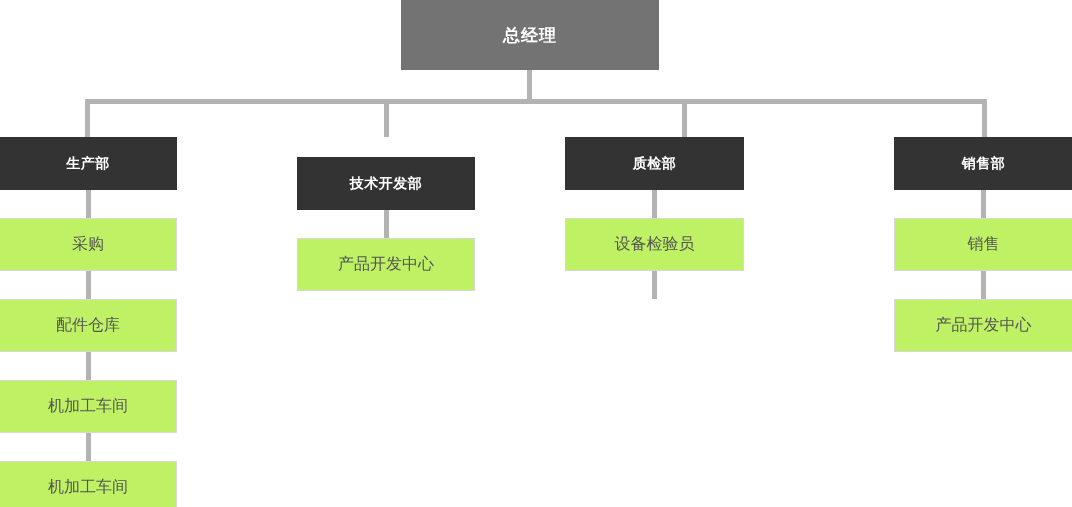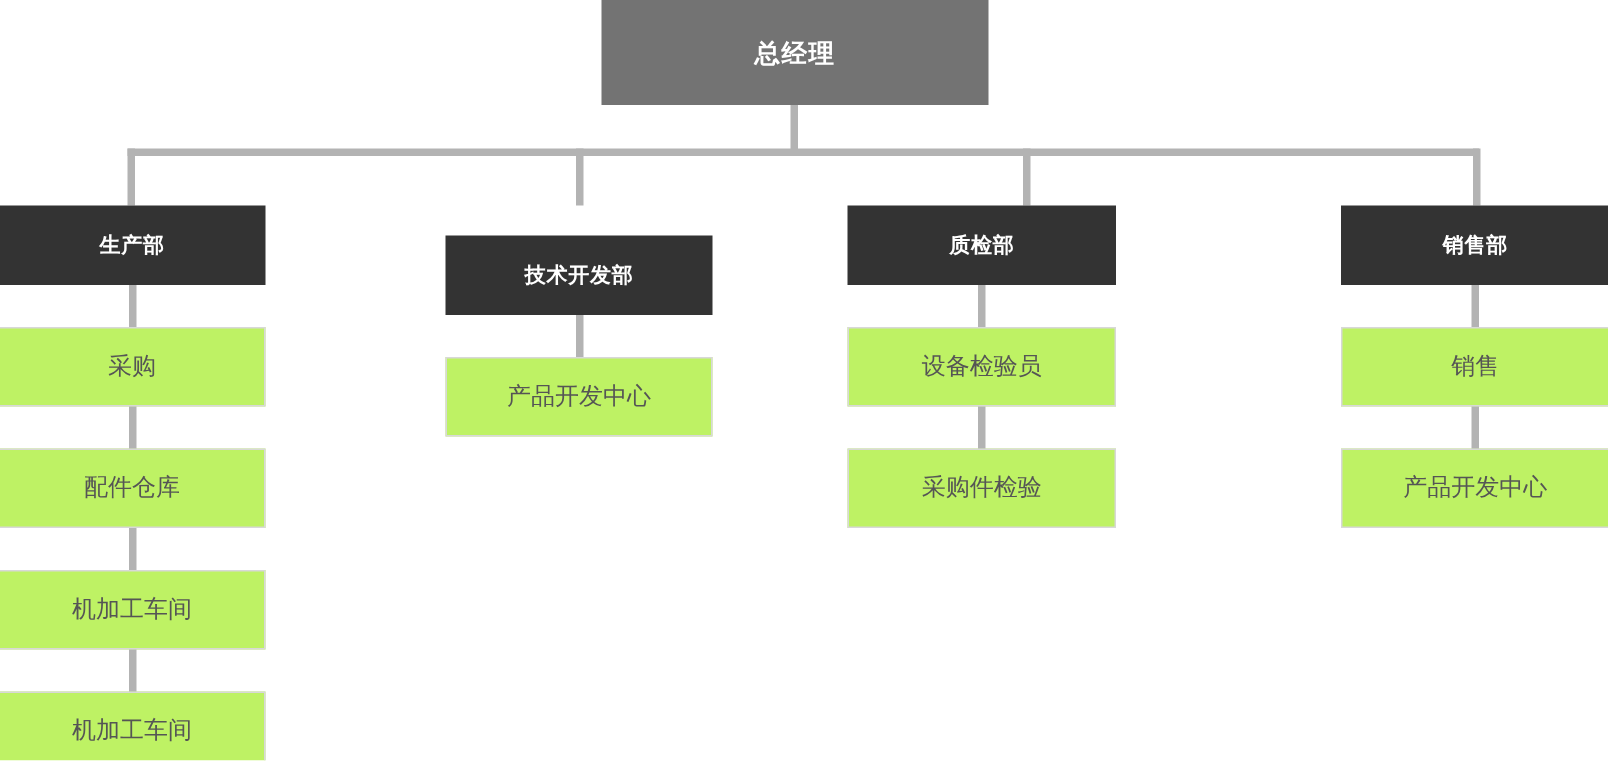--- a/index.html
+++ b/index.html
@@ -162,23 +162,20 @@
 
   <div class="column col-3">
     <div class="dept-node">
       <span>质检部</span>
     </div>
     <div class="sub-gap"></div>
     <div class="sub-node">
       <span>设备检验员</span>
     </div>
     <div class="sub-gap"></div>
-    <div class="sub-node">
-      <span>采购件检验</span>
-    </div>
   </div>
 
   <div class="column col-4">
     <div class="dept-node">
       <span>销售部</span>
     </div>
     <div class="sub-gap"></div>
     <div class="sub-node">
       <span>销售</span>
     </div>

